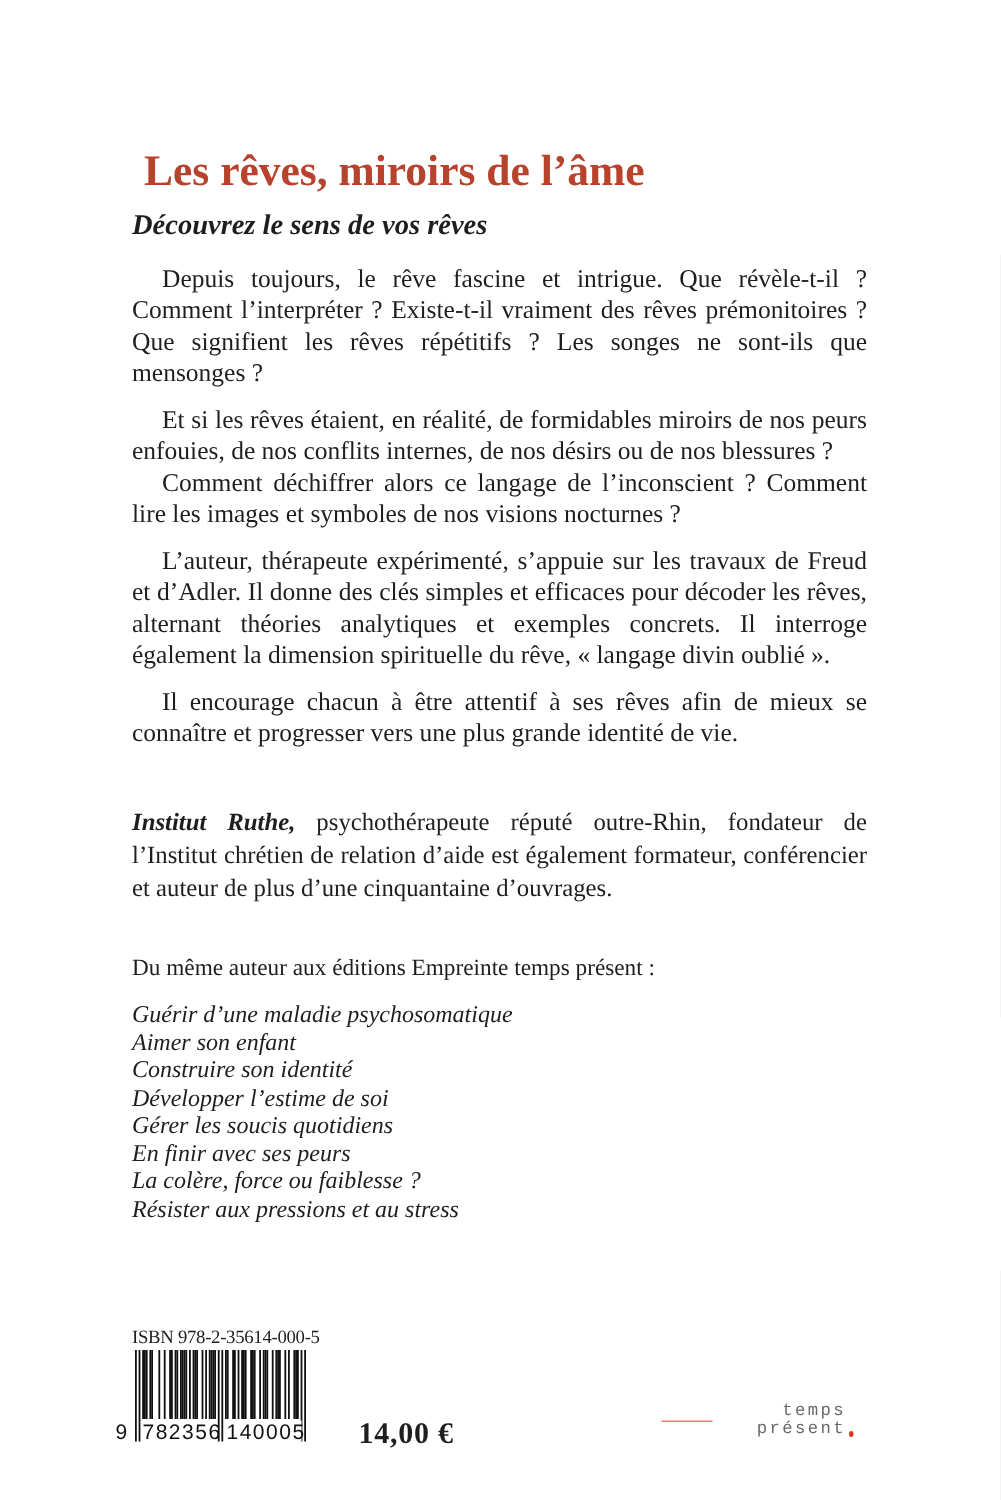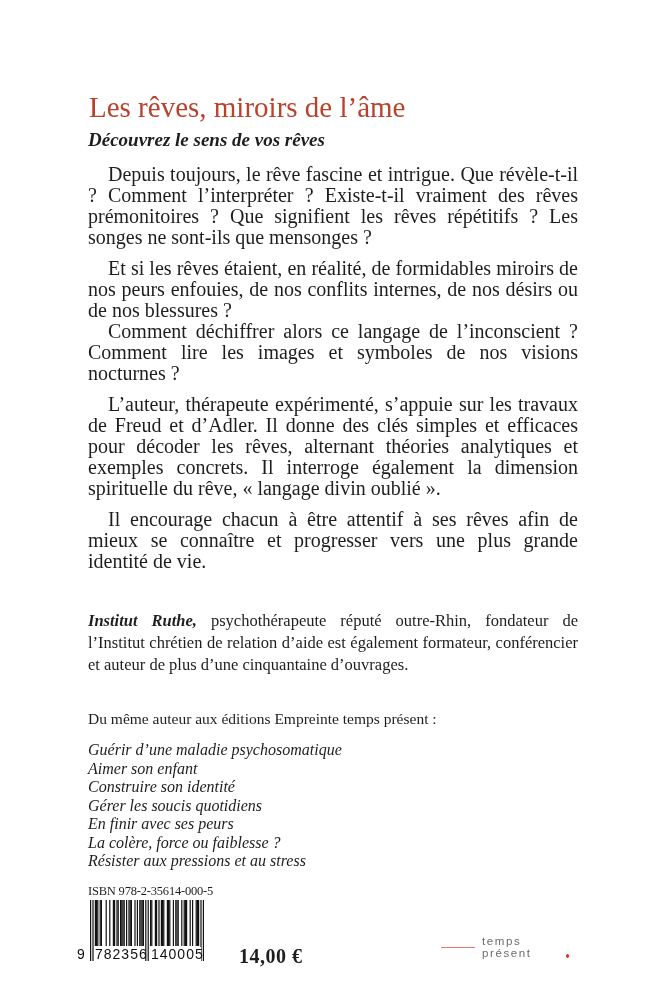--- a/index.html
+++ b/index.html
@@ -11,28 +11,28 @@
     position:relative;
     width:667px;height:1000px;
     margin:0 auto;
     background:#ffffff;
     overflow:hidden;
     font-family:"Liberation Serif","DejaVu Serif",serif;
     color:#1e1e1e;
   }
   .content{position:absolute;left:88px;top:90px;width:490px;}
   .book-title{
-    font-size:29px;font-weight:400;line-height:33px;margin:1px;
+    font-size:29px;font-weight:700;line-height:33px;margin:8px;
     color:var(--title-color);
   }
   .book-subtitle{
     font-size:19px;font-weight:700;font-style:italic;
     margin:4px 0 0;line-height:24px;
   }
-  .blurb{margin-top:12px;font-size:20px;line-height:21px;text-align:justify;}
+  .blurb{margin-top:12px;font-size:17px;line-height:21px;text-align:justify;}
   .blurb p{margin:0;text-indent:20px;}
   .blurb p.gap{margin-top:10px;}
   .bio{margin-top:38px;font-size:16.5px;line-height:22px;text-align:justify;}
   .bio p{margin:0;}
   .bio-name{font-weight:700;font-style:italic;}
   .backlist{margin-top:33px;}
   .backlist-heading{font-size:15.5px;margin:0;line-height:19px;}
   .backlist ul{list-style:none;margin:13px 0 0;padding:0;
     font-style:italic;font-size:16px;line-height:18.5px;}
   .backlist li{margin:0;}
@@ -57,22 +57,22 @@
   .logo-name{
     font-family:"Liberation Sans","DejaVu Sans",sans-serif;
     font-size:28px;font-weight:400;letter-spacing:-0.3px;
     color:#3b3b3a;line-height:26px;white-space:nowrap;
   }
   .logo-i{position:relative;}
   .logo-i-dot{position:absolute;left:1px;top:3px;width:4px;height:4px;border-radius:50%;background:var(--accent);}
   .logo-tagline{display:flex;align-items:center;margin-top:2px;}
   .tag-rule{flex:0 0 34px;height:1px;background:var(--accent);opacity:0.65;margin-right:7px;}
   .tag-text{
-    font-family:Liberation Sans, sans-serif;
-    font-size:11.5px;letter-spacing:1.6px;color:#6a6a69;line-height:12px;
+    font-family:Liberation Mono, monospace;
+    font-size:11.5px;letter-spacing:1.6px;color:#6a6a69;line-height:12px;text-align:right;
   }
   .tag-dot{width:4px;height:4px;border-radius:50%;background:var(--accent);margin-left:2px;align-self:flex-end;margin-bottom:1px;}
 </style>
 </head>
 <body>
 
 <div class="page">
 
   <div class="content">
     <header>
@@ -91,20 +91,21 @@
     <section class="bio">
       <p><span class="bio-name">Institut Ruthe,</span><span> psychothérapeute réputé outre-Rhin, fondateur de l’Institut chrétien de relation d’aide est également formateur, conférencier et auteur de plus d’une cinquantaine d’ouvrages.</span></p>
     </section>
 
     <section class="backlist">
       <p class="backlist-heading">Du même auteur aux éditions Empreinte temps présent :</p>
       <ul>
         <li>Guérir d’une maladie psychosomatique</li>
         <li>Aimer son enfant</li>
         <li>Construire son identité</li>
+        <li>Développer l’estime de soi</li>
         <li>Gérer les soucis quotidiens</li>
         <li>En finir avec ses peurs</li>
         <li>La colère, force ou faiblesse ?</li>
         <li>Résister aux pressions et au stress</li>
       </ul>
     </section>
   </div>
 
   <div class="isbn-block">
     <div class="isbn-label">ISBN 978-2-35614-000-5</div>

